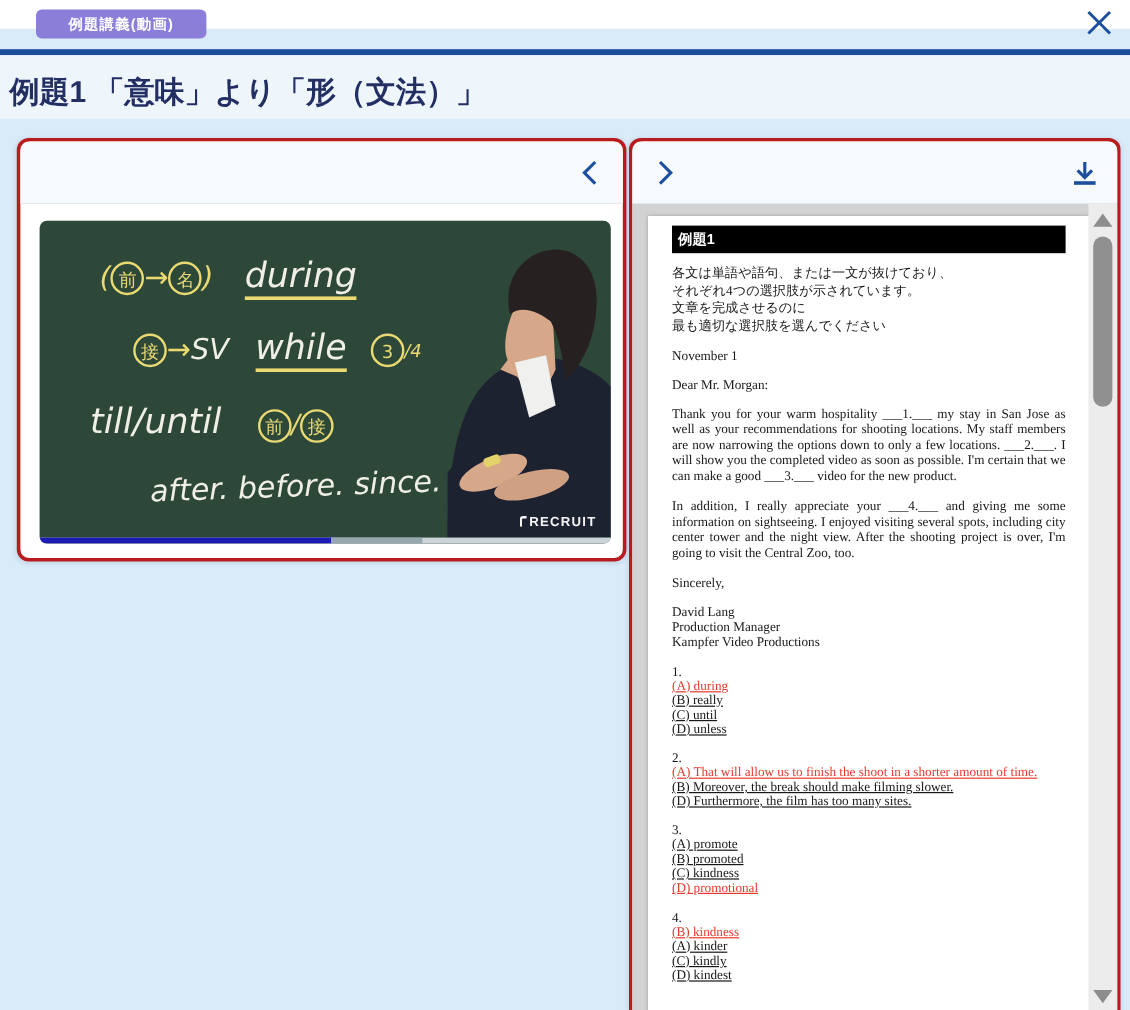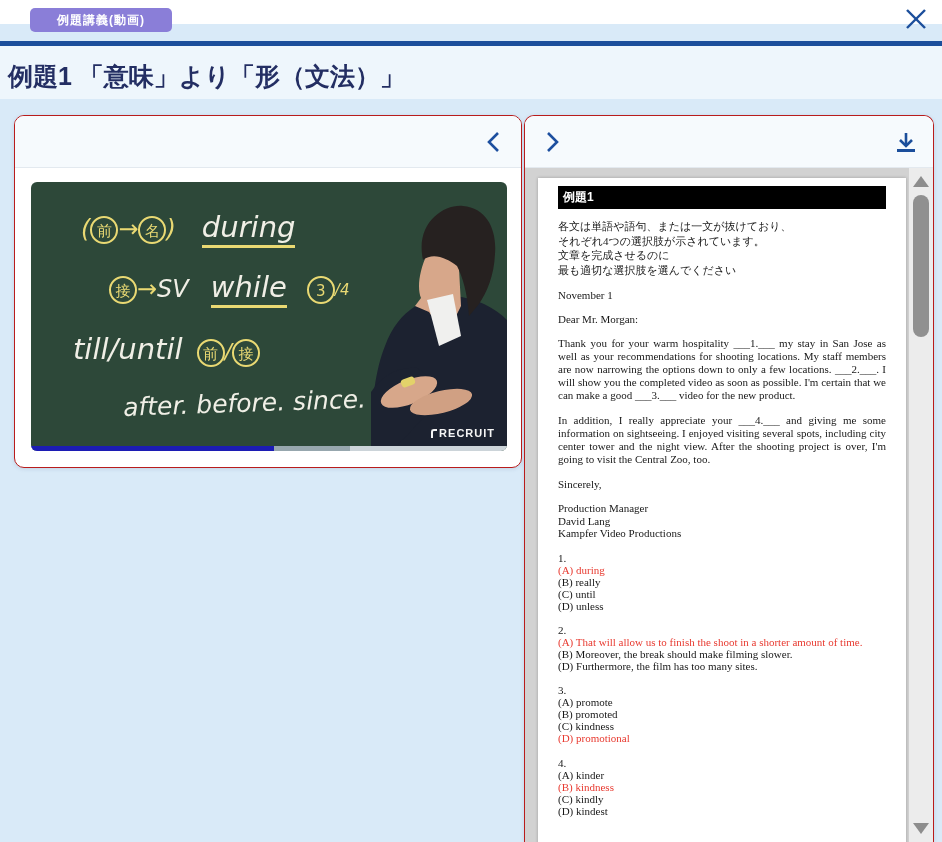--- a/index.html
+++ b/index.html
@@ -13,21 +13,21 @@
            letter-spacing:1px; }
   .close-btn { position:absolute; right:8px; top:2px; width:36px; height:36px; cursor:pointer;
                display:flex; align-items:center; justify-content:center; background:transparent; border:none; }
   .blue-line { position:absolute; left:0; top:41px; width:942px; height:5px; background:#1b4e9b; }
 
   
   .title-strip { position:absolute; left:0; top:46px; width:942px; height:53px; background:#eef6fc; }
   .page-title { position:absolute; left:8px; top:14px; font-size:25px; font-weight:bold; color:#232e63; }
 
   
-  .card { position:absolute; background:#ffffff; border:1px solid #b91c1c;
+  .card { position:absolute; background:#ffffff; border:3px solid #b91c1c;
           box-shadow:0 1px 4px rgba(40,70,110,0.14); }
   .card-left  { left:14px;  top:115px; width:508px; height:353px; border-radius:10px; }
   .card-right { left:524px; top:115px; width:410px; height:727px; border-radius:10px 10px 0 0; border-bottom:none; }
   .card-header { position:relative; height:52px; background:#f6fafd; border-bottom:1px solid #e3e9ef;
                  border-radius:9px 9px 0 0; }
   .hdr-btn { position:absolute; top:14px; width:26px; height:26px; background:transparent; border:none;
              cursor:pointer; display:flex; align-items:center; justify-content:center; }
   .hdr-btn.right { right:14px; }
   .hdr-btn.left  { left:14px; }
 
@@ -41,21 +41,21 @@
               border-radius:50%; text-align:center; font-size:15px; font-style:normal; color:#e9d973;
               vertical-align:middle; }
   .underline-y { border-bottom:3px solid #e9d973; padding-bottom:1px; }
   .badge-frac { font-size:15px; vertical-align:middle; }
   .line1 { left:50px;  top:28px;  font-size:24px; }
   .line1 .word { font-size:29px; margin-left:26px; }
   .line2 { left:78px;  top:88px;  font-size:24px; }
   .line2 .word { font-size:29px; margin-left:22px; }
   .line2 .frac-wrap { margin-left:20px; }
   .line3 { left:42px;  top:150px; font-size:29px; }
-  .line3 .kgroup { font-size:22px; margin-left:14px; }
+  .line3 .kgroup { font-size:22px; margin-left:30px; }
   .line4 { left:92px;  top:206px; font-size:25px; transform:rotate(-2deg); }
   .teacher { position:absolute; right:0; bottom:5px; width:150px; height:250px; }
   .recruit { position:absolute; right:12px; bottom:12px; color:#f4f4f4; font-size:11px; font-weight:bold;
              letter-spacing:1px; font-family:"Liberation Sans", sans-serif; }
   .recruit-mark { display:inline-block; width:6px; height:9px; border-left:2px solid #f4f4f4;
                   border-top:2px solid #f4f4f4; border-radius:3px 0 0 0; margin-right:2px;
                   vertical-align:-1px; }
   .progress { position:absolute; left:0; bottom:0; width:100%; height:5px; background:#ccd4d9;
               display:flex; cursor:pointer; }
   .progress-played   { height:100%; background:#1c1cb4; }
@@ -67,21 +67,21 @@
               box-shadow:0 0 3px rgba(0,0,0,0.25); padding:8px 20px 0 20px;
               font-family:"Liberation Serif", serif; font-size:11px; color:#181818; }
   .doc-bar { background:#000000; color:#ffffff; font-weight:bold; font-size:12px; padding:3px 5px;
              font-family:"Liberation Sans", sans-serif; }
   .instr { margin-top:10px; line-height:14.5px; }
   .mt { margin-top:12px; }
   .para { text-align:justify; line-height:13px; }
   .sig-line { line-height:12.5px; }
   .q { margin-top:12px; }
   .qnum { line-height:12px; }
-  .opt { line-height:12.1px; white-space:nowrap; }
+  .opt { line-height:12.1px; white-space:nowrap;text-decoration:underline; }
   .red { color:#e83a30; }
 
   
   .scrollbar { position:absolute; right:0; top:0; width:24px; height:674px; background:#ececec; }
   .sb-up { position:absolute; left:4px; top:8px; width:0; height:0; cursor:pointer;
            border-left:8px solid transparent; border-right:8px solid transparent;
            border-bottom:11px solid #8d8d8d; }
   .sb-thumb { position:absolute; left:4px; top:27px; width:16px; height:142px; background:#909090;
               border-radius:8px; cursor:pointer; }
   .sb-down { position:absolute; left:4px; bottom:8px; width:0; height:0; cursor:pointer;
@@ -180,22 +180,22 @@
         <div>最も適切な選択肢を選んでください</div>
       </div>
 
       <div class="mt">November 1</div>
       <div class="mt">Dear Mr. Morgan:</div>
       <div class="mt para">Thank you for your warm hospitality ___1.___ my stay in San Jose as well as your recommendations for shooting locations. My staff members are now narrowing the options down to only a few locations. ___2.___. I will show you the completed video as soon as possible. I'm certain that we can make a good ___3.___ video for the new product.</div>
       <div class="mt para">In addition, I really appreciate your ___4.___ and giving me some information on sightseeing. I enjoyed visiting several spots, including city center tower and the night view. After the shooting project is over, I'm going to visit the Central Zoo, too.</div>
       <div class="mt">Sincerely,</div>
 
       <div class="mt">
+        <div class="sig-line">David Lang</div>
         <div class="sig-line">Production Manager</div>
-        <div class="sig-line">David Lang</div>
         <div class="sig-line">Kampfer Video Productions</div>
       </div>
 
       <div class="q">
         <div class="qnum">1.</div>
         <div class="opt red">(A) during</div>
         <div class="opt">(B) really</div>
         <div class="opt">(C) until</div>
         <div class="opt">(D) unless</div>
       </div>
@@ -210,22 +210,22 @@
       <div class="q">
         <div class="qnum">3.</div>
         <div class="opt">(A) promote</div>
         <div class="opt">(B) promoted</div>
         <div class="opt">(C) kindness</div>
         <div class="opt red">(D) promotional</div>
       </div>
 
       <div class="q">
         <div class="qnum">4.</div>
+        <div class="opt red">(B) kindness</div>
         <div class="opt">(A) kinder</div>
-        <div class="opt red">(B) kindness</div>
         <div class="opt">(C) kindly</div>
         <div class="opt">(D) kindest</div>
       </div>
 
     </div>
 
     <div class="scrollbar">
       <div class="sb-up"></div>
       <div class="sb-thumb"></div>
       <div class="sb-down"></div>

